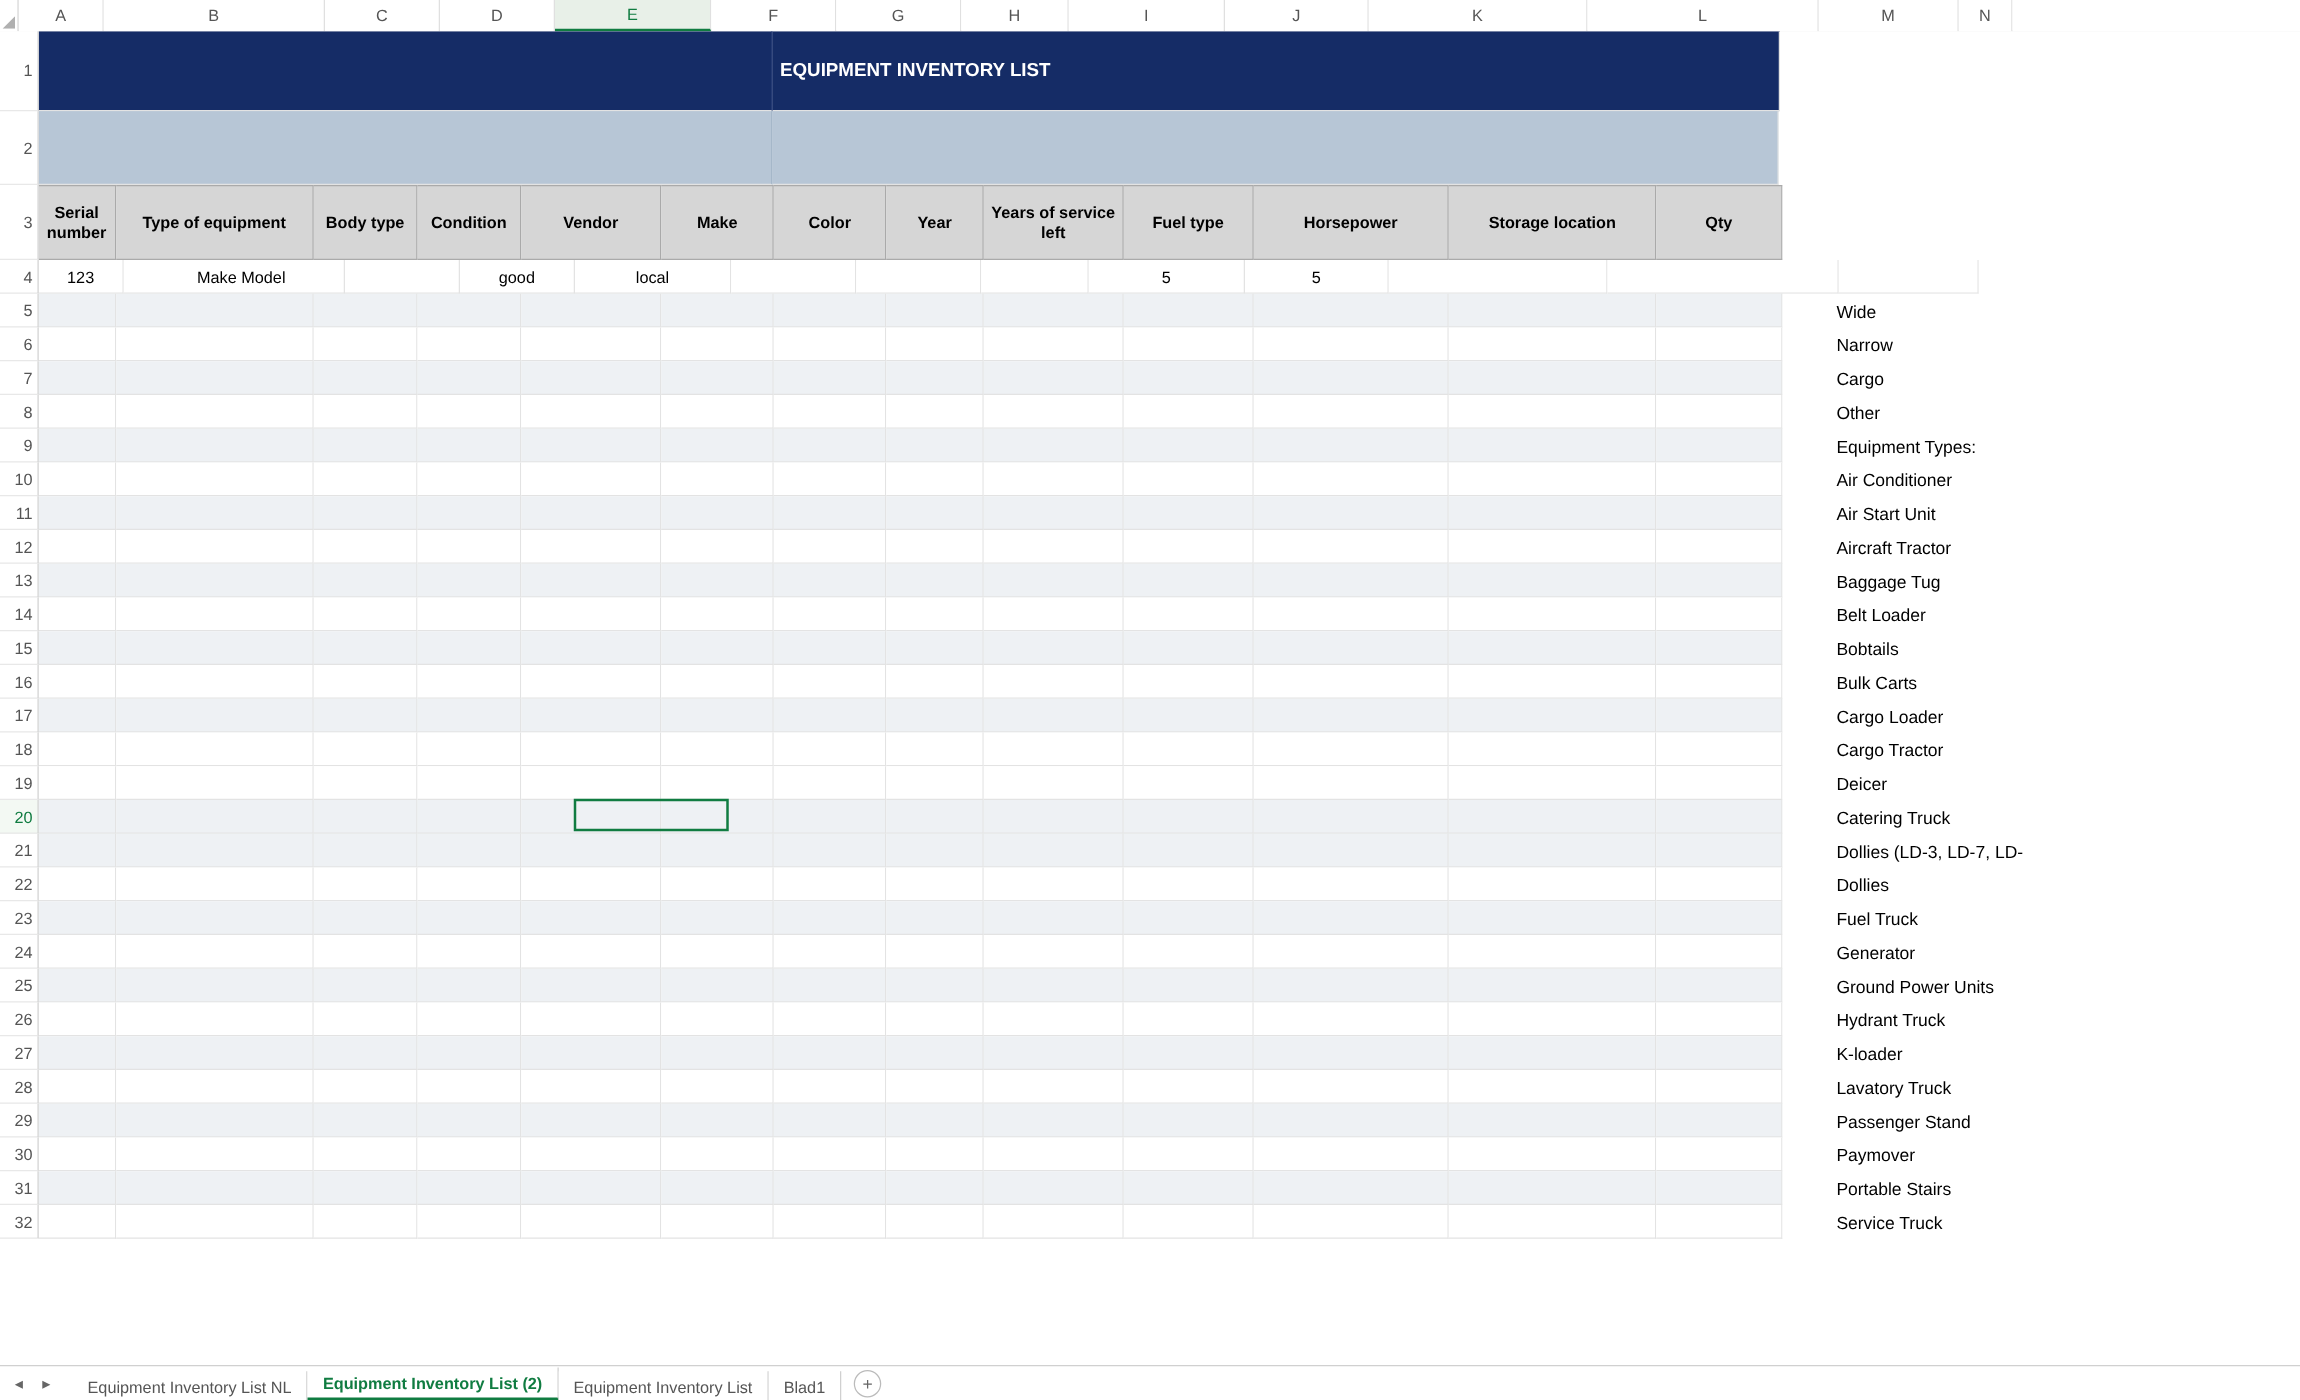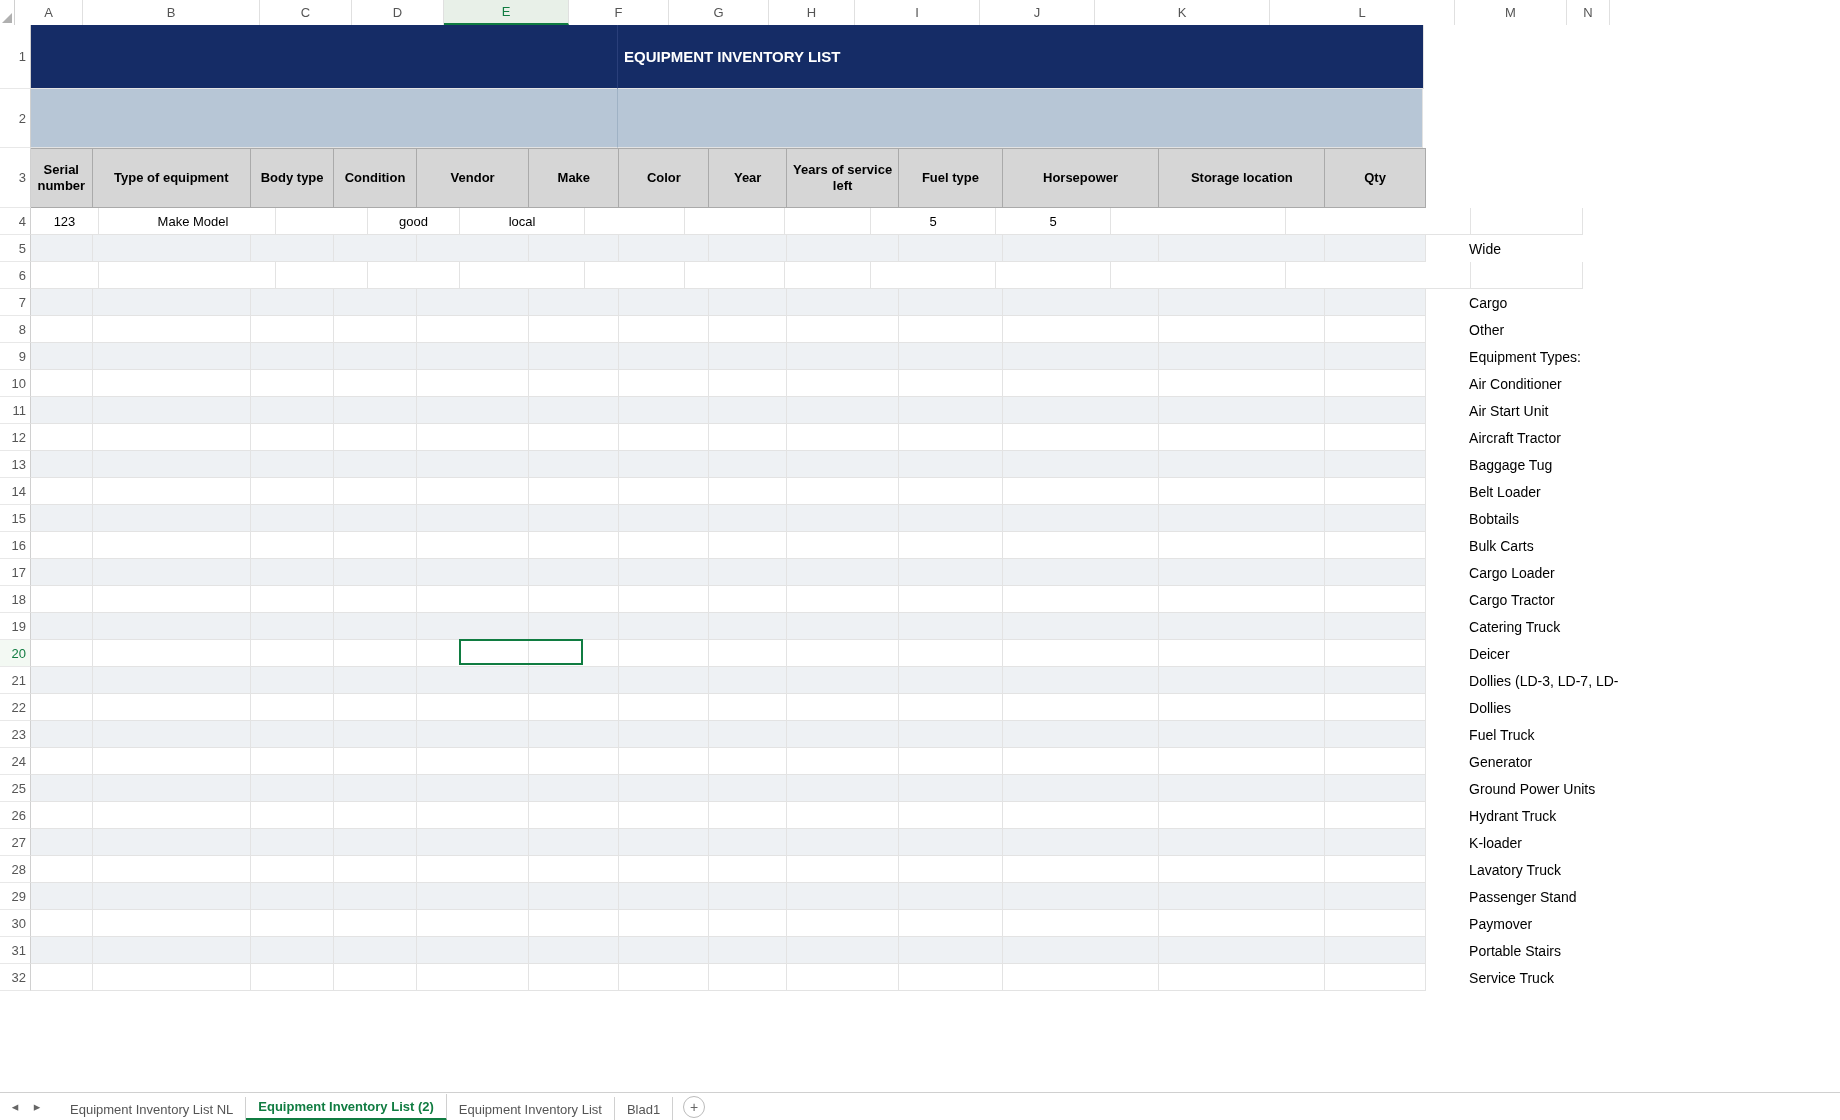--- a/index.html
+++ b/index.html
@@ -174,20 +174,21 @@
         <div class="cell stripe-odd" style="width: 125px;"></div>
         <div class="cell stripe-odd" style="width: 100px;"></div>
         <div class="cell stripe-odd" style="width: 100px;"></div>
         <div class="cell stripe-odd" style="width: 86px;"></div>
         <div class="cell stripe-odd" style="width: 125px;"></div>
         <div class="cell stripe-odd" style="width: 115px;"></div>
         <div class="cell stripe-odd" style="width: 175px;"></div>
         <div class="cell stripe-odd" style="width: 185px;"></div>
         <div class="cell stripe-odd" style="width: 112px;"></div>
         <div class="cell" style="width: 43px; background: rgb(255, 255, 255); border: none;"></div>
+        <div class="cell side-text" style="width: 420px; height: 27px;">Narrow</div>
       </div>
       <div class="row" style="height: 27px;">
         <div class="cell stripe-even" style="width: 68px;"></div>
         <div class="cell stripe-even" style="width: 177px;"></div>
         <div class="cell stripe-even" style="width: 92px;"></div>
         <div class="cell stripe-even" style="width: 92px;"></div>
         <div class="cell stripe-even" style="width: 125px;"></div>
         <div class="cell stripe-even" style="width: 100px;"></div>
         <div class="cell stripe-even" style="width: 100px;"></div>
         <div class="cell stripe-even" style="width: 86px;"></div>
@@ -380,52 +381,52 @@
         <div class="cell stripe-odd" style="width: 86px;"></div>
         <div class="cell stripe-odd" style="width: 125px;"></div>
         <div class="cell stripe-odd" style="width: 115px;"></div>
         <div class="cell stripe-odd" style="width: 175px;"></div>
         <div class="cell stripe-odd" style="width: 185px;"></div>
         <div class="cell stripe-odd" style="width: 112px;"></div>
         <div class="cell" style="width: 43px; background: rgb(255, 255, 255); border: none;"></div>
         <div class="cell side-text" style="width: 420px; height: 27px;">Cargo Tractor</div>
       </div>
       <div class="row" style="height: 27px;">
+        <div class="cell stripe-odd" style="width: 68px;"></div>
+        <div class="cell stripe-odd" style="width: 177px;"></div>
+        <div class="cell stripe-odd" style="width: 92px;"></div>
+        <div class="cell stripe-odd" style="width: 92px;"></div>
+        <div class="cell stripe-odd" style="width: 125px;"></div>
+        <div class="cell stripe-odd" style="width: 100px;"></div>
+        <div class="cell stripe-odd" style="width: 100px;"></div>
+        <div class="cell stripe-odd" style="width: 86px;"></div>
+        <div class="cell stripe-odd" style="width: 125px;"></div>
+        <div class="cell stripe-odd" style="width: 115px;"></div>
+        <div class="cell stripe-odd" style="width: 175px;"></div>
+        <div class="cell stripe-odd" style="width: 185px;"></div>
+        <div class="cell stripe-odd" style="width: 112px;"></div>
+        <div class="cell" style="width: 43px; background: rgb(255, 255, 255); border: none;"></div>
+        <div class="cell side-text" style="width: 420px; height: 27px;">Deicer</div>
+      </div>
+      <div class="row" style="height: 27px;">
         <div class="cell stripe-even" style="width: 68px;"></div>
         <div class="cell stripe-even" style="width: 177px;"></div>
         <div class="cell stripe-even" style="width: 92px;"></div>
         <div class="cell stripe-even" style="width: 92px;"></div>
         <div class="cell stripe-even" style="width: 125px;"></div>
         <div class="cell stripe-even" style="width: 100px;"></div>
         <div class="cell stripe-even" style="width: 100px;"></div>
         <div class="cell stripe-even" style="width: 86px;"></div>
         <div class="cell stripe-even" style="width: 125px;"></div>
         <div class="cell stripe-even" style="width: 115px;"></div>
         <div class="cell stripe-even" style="width: 175px;"></div>
         <div class="cell stripe-even" style="width: 185px;"></div>
         <div class="cell stripe-even" style="width: 112px;"></div>
         <div class="cell" style="width: 43px; background: rgb(255, 255, 255); border: none;"></div>
         <div class="cell side-text" style="width: 420px; height: 27px;">Catering Truck</div>
-      </div>
-      <div class="row" style="height: 27px;">
-        <div class="cell stripe-odd" style="width: 68px;"></div>
-        <div class="cell stripe-odd" style="width: 177px;"></div>
-        <div class="cell stripe-odd" style="width: 92px;"></div>
-        <div class="cell stripe-odd" style="width: 92px;"></div>
-        <div class="cell stripe-odd" style="width: 125px;"></div>
-        <div class="cell stripe-odd" style="width: 100px;"></div>
-        <div class="cell stripe-odd" style="width: 100px;"></div>
-        <div class="cell stripe-odd" style="width: 86px;"></div>
-        <div class="cell stripe-odd" style="width: 125px;"></div>
-        <div class="cell stripe-odd" style="width: 115px;"></div>
-        <div class="cell stripe-odd" style="width: 175px;"></div>
-        <div class="cell stripe-odd" style="width: 185px;"></div>
-        <div class="cell stripe-odd" style="width: 112px;"></div>
-        <div class="cell" style="width: 43px; background: rgb(255, 255, 255); border: none;"></div>
-        <div class="cell side-text" style="width: 420px; height: 27px;">Deicer</div>
       </div>
       <div class="row" style="height: 27px;">
         <div class="cell stripe-even" style="width: 68px;"></div>
         <div class="cell stripe-even" style="width: 177px;"></div>
         <div class="cell stripe-even" style="width: 92px;"></div>
         <div class="cell stripe-even" style="width: 92px;"></div>
         <div class="cell stripe-even" style="width: 125px;"></div>
         <div class="cell stripe-even" style="width: 100px;"></div>
         <div class="cell stripe-even" style="width: 100px;"></div>
         <div class="cell stripe-even" style="width: 86px;"></div>

